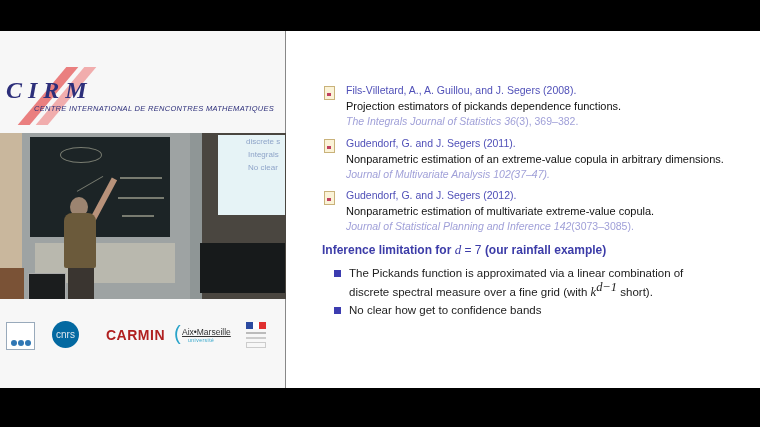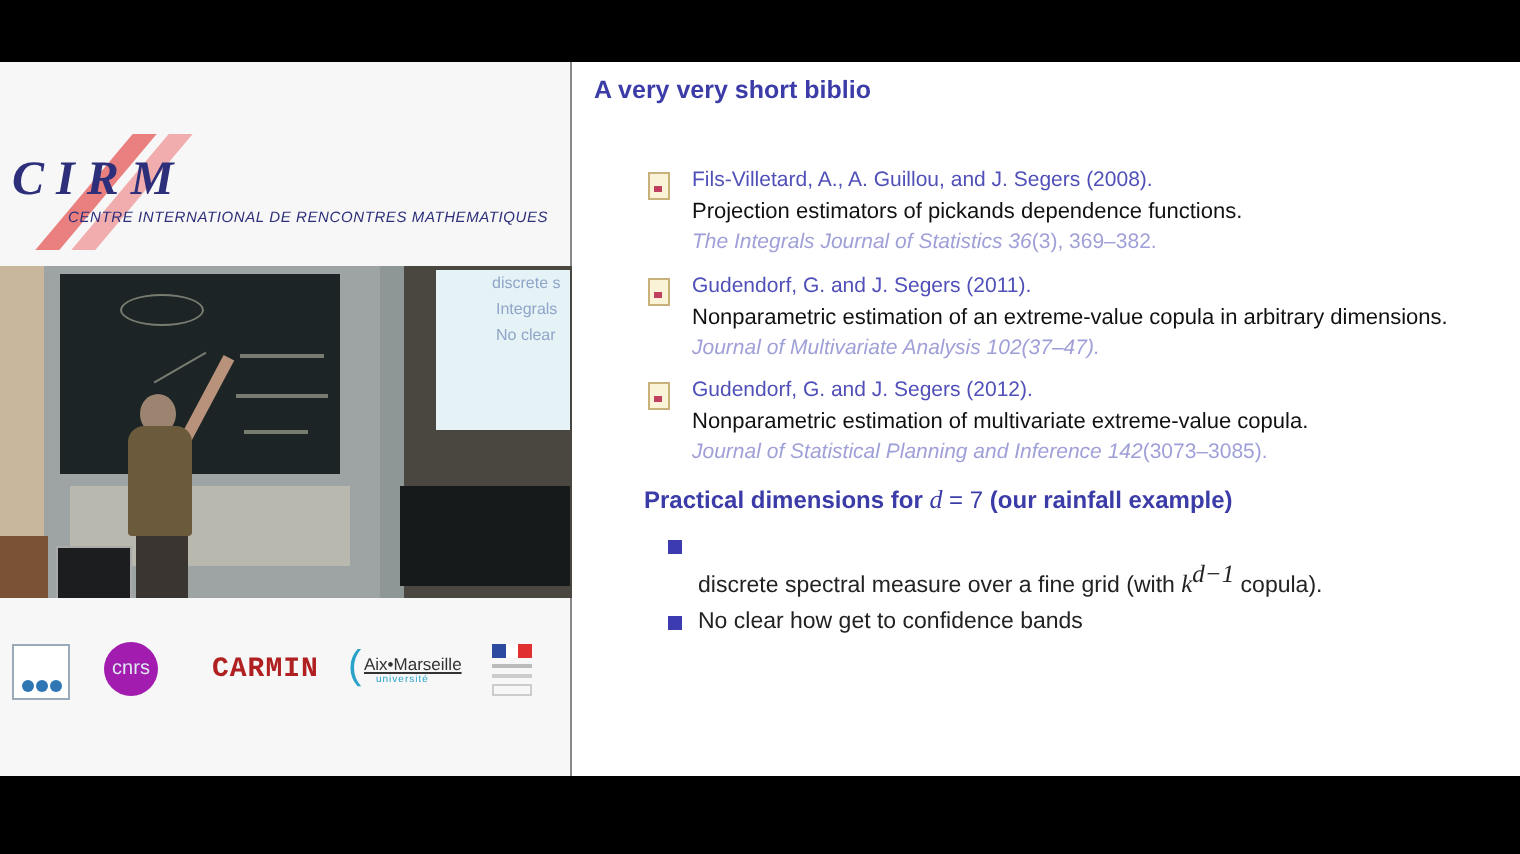--- a/index.html
+++ b/index.html
@@ -33,22 +33,22 @@
   .person-legs { position:absolute; left:68px; top:135px; width:26px; height:31px; background:#3a3530; }
   .laptop { position:absolute; left:28px; top:140px; width:36px; height:26px; background:#1b1d1e; border:1px solid #aaa; }
   .desk { position:absolute; left:0; top:135px; width:24px; height:31px; background:#7a5236; }
 
   
   .logos { position:absolute; left:0; top:285px; width:285px; height:40px; }
   .logo { position:absolute; }
   .logo-smf { left:6px; top:6px; width:27px; height:26px; border:1px solid #9ab; background:#fff; font-size:3px; color:#336; text-align:center; }
   .logo-smf .dots { position:absolute; bottom:3px; left:3px; right:3px; height:6px; display:flex; justify-content:space-around; }
   .logo-smf .dots span { width:6px; height:6px; border-radius:50%; background:#2f77b4; display:block; }
-  .logo-cnrs { left:52px; top:5px; width:27px; height:27px; border-radius:50%; background:#a21caf; color:#dfe8f0; font-size:10px; text-align:center; line-height:27px; }
-  .logo-carmin { left:106px; top:11px; font-family:Liberation Mono, monospace; font-size:14px; font-weight:bold; color:#b02020; letter-spacing:.5px; }
+  .logo-cnrs { left:52px; top:5px; width:27px; height:27px; border-radius:50%; background:#0369a1; color:#dfe8f0; font-size:10px; text-align:center; line-height:27px; }
+  .logo-carmin { left:106px; top:11px; font-family:Liberation Sans, sans-serif; font-size:14px; font-weight:bold; color:#b02020; letter-spacing:.5px; }
   .logo-amu { left:174px; top:8px; width:60px; height:22px; }
   .logo-amu .paren { position:absolute; left:0; top:-2px; font-size:20px; color:#29a3c9; }
   .logo-amu .name { position:absolute; left:8px; top:3px; font-size:8.5px; color:#333; white-space:nowrap;text-decoration:underline; }
   .logo-amu .univ { position:absolute; left:14px; top:13px; font-size:5px; color:#29a3c9; letter-spacing:.5px; }
   .logo-rf { left:246px; top:6px; width:20px; height:26px; }
   .logo-rf .flag { height:7px; display:flex; }
   .logo-rf .flag span { flex:1; }
 
   
   .title { position:absolute; left:11px; top:7px; font-size:12.5px; font-weight:bold; color:#3c3ca8; }
@@ -129,21 +129,20 @@
             <span style="background:#e03030"></span>
           </div>
         <div style="margin-top:3px;height:2px;background:#bbb;"></div>
         <div style="margin-top:3px;height:2px;background:#ccc;"></div>
         <div style="margin-top:3px;height:4px;border:1px solid #ccc;"></div>
       </div>
     </div>
   </div>
 
   <div class="right">
-    <div class="title">A very very short biblio</div>
 
     <div class="bib" style="top:53px;">
       <span class="bib-icon"></span>
       <span class="authors">Fils-Villetard, A., A. Guillou, and J. Segers (2008).</span>
       <span class="ttl">Projection estimators of pickands dependence functions.</span>
       <span class="jr"><i>The Integrals Journal of Statistics</i> <i>36</i><span>(3), 369–382.</span></span>
     </div>
 
     <div class="bib" style="top:106px;">
       <span class="bib-icon"></span>
@@ -153,28 +152,28 @@
     </div>
 
     <div class="bib" style="top:158px;">
       <span class="bib-icon"></span>
       <span class="authors">Gudendorf, G. and J. Segers (2012).</span>
       <span class="ttl">Nonparametric estimation of multivariate extreme-value copula.</span>
       <span class="jr"><i>Journal of Statistical Planning and Inference</i> <i>142</i><span>(3073–3085).</span></span>
     </div>
 
     <div class="section">
-      <span>Practical dimensions for </span><span class="math">d</span><span class="eq"> = 7 </span><span>(our rainfall example)</span>
+      <span>Inference limitation for </span><span class="math">d</span><span class="eq"> = 7 </span><span>(our rainfall example)</span>
     </div>
 
     <div class="bullets">
       <div class="bullet">
         <span class="sq"></span>
-        <br>
-        <span>discrete spectral measure over a fine grid (with </span><span class="math-i">k</span><sup class="math-i">d−1</sup><span> copula).</span>
+        <span>The Pickands function is approximated via a linear combination of</span><br>
+        <span>discrete spectral measure over a fine grid (with </span><span class="math-i">k</span><sup class="math-i">d−1</sup><span> short).</span>
       </div>
       <div class="bullet">
         <span class="sq"></span>
         <span>No clear how get to confidence bands</span>
       </div>
     </div>
   </div>
 </div>
 
 </body></html>

